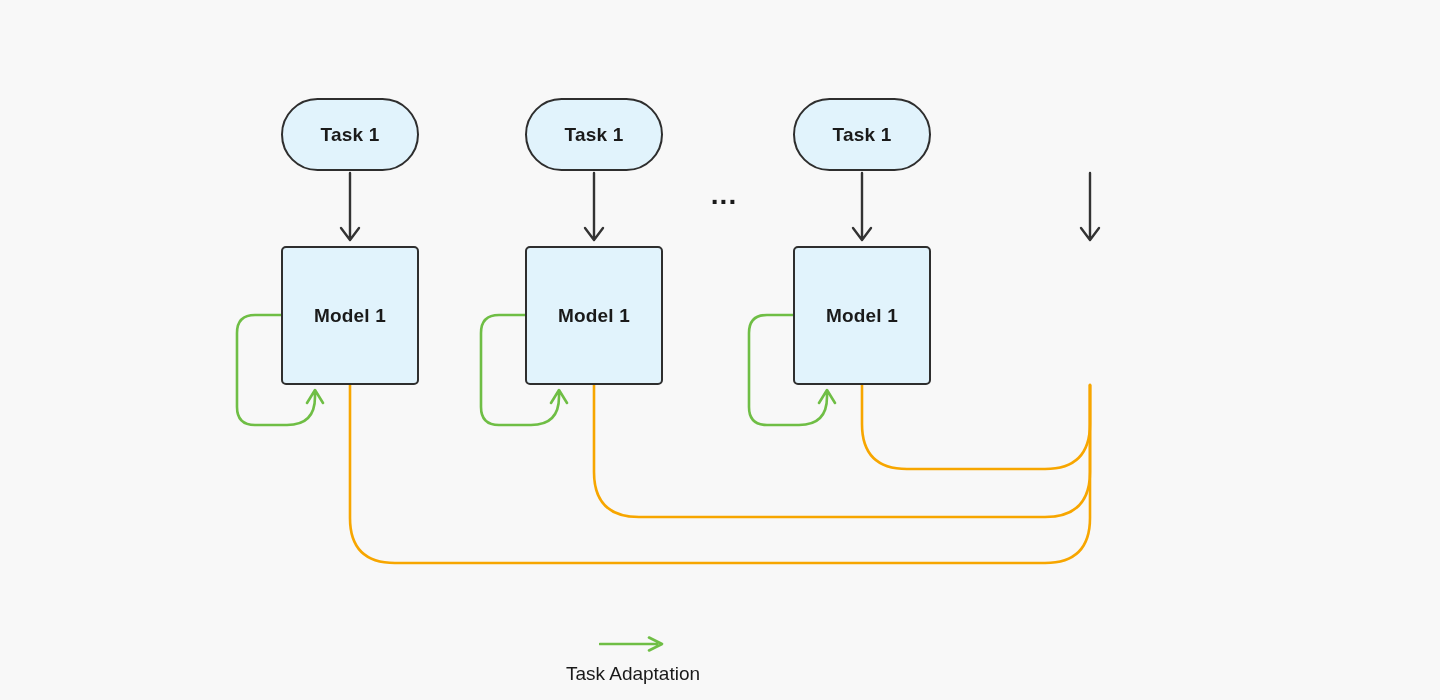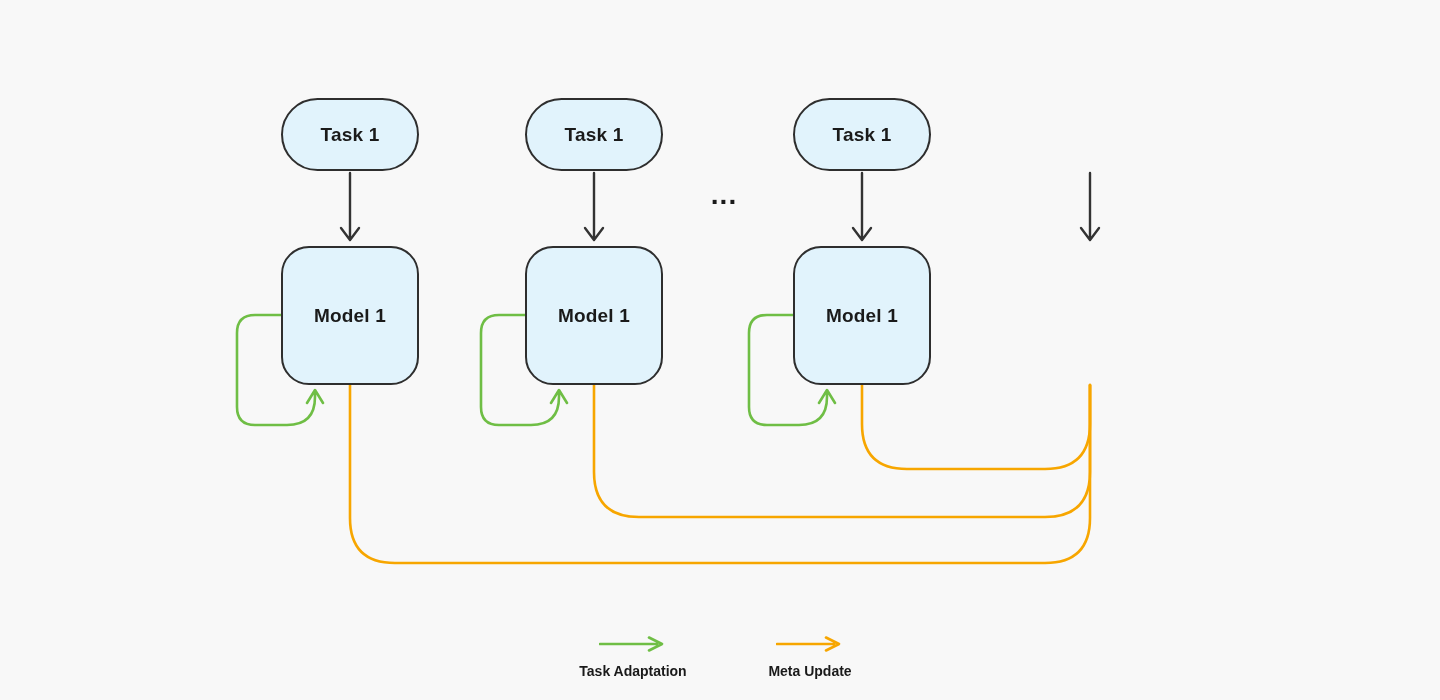--- a/index.html
+++ b/index.html
@@ -44,21 +44,21 @@
     align-items: center;
     justify-content: center;
     font-size: 19px;
     font-weight: 600;
     letter-spacing: 0.2px;
     color: var(--text);
     border: 2px solid var(--border);
     background: var(--blue-fill);
   }
   .pill { top: 58px;  height: 73px;  border-radius: 37px; }
-  .box  { top: 206px; height: 139px; border-radius: 28px; }
+  .box  { top: 206px; height: 139px; border-radius: 5px; }
   .meta { background: var(--yellow-fill); }
 
   .col-0 { left: 281px; }
   .col-1 { left: 525px; }
   .col-2 { left: 793px; }
   .col-3 { left: 1021px; }
 
   .ellipsis {
     position: absolute;
     left: 700px; top: 141px;
@@ -77,22 +77,22 @@
     display: flex;
     flex-direction: column;
     align-items: center;
     gap: 11px;
   }
   .legend-task { left: 557px; width: 152px; }
   .legend-meta { left: 745px; width: 130px; }
   .legend-arrow { display: block; }
   .legend-arrow path { fill: none; stroke-width: 2.6; stroke-linecap: round; stroke-linejoin: round; }
   .legend-label {
-    font-size: 14px;
-    font-weight: 700;
+    font-size: 19px;
+    font-weight: 400;
     white-space: nowrap;
     color: var(--text);
   }
 </style>
 </head>
 <body>
 
 <div class="canvas">
 
   <svg class="edges" viewBox="0 0 1440 700" xmlns="http://www.w3.org/2000/svg">
@@ -123,20 +123,14 @@
   <div class="node box col-2">Model 1</div>
 
 
   <div class="legend-group legend-task">
     <svg class="legend-arrow" width="68" height="16" viewBox="0 0 68 16">
       <path class="e-green" d="M1 8 L58 8 M50 1.5 L63 8 L50 14.5"></path>
     </svg>
     <div class="legend-label">Task Adaptation</div>
   </div>
 
-  <div class="legend-group legend-meta">
-    <svg class="legend-arrow" width="68" height="16" viewBox="0 0 68 16">
-      <path class="e-orange" d="M1 8 L58 8 M50 1.5 L63 8 L50 14.5"></path>
-    </svg>
-    <div class="legend-label">Meta Update</div>
-  </div>
 
 </div>
 
 </body></html>

